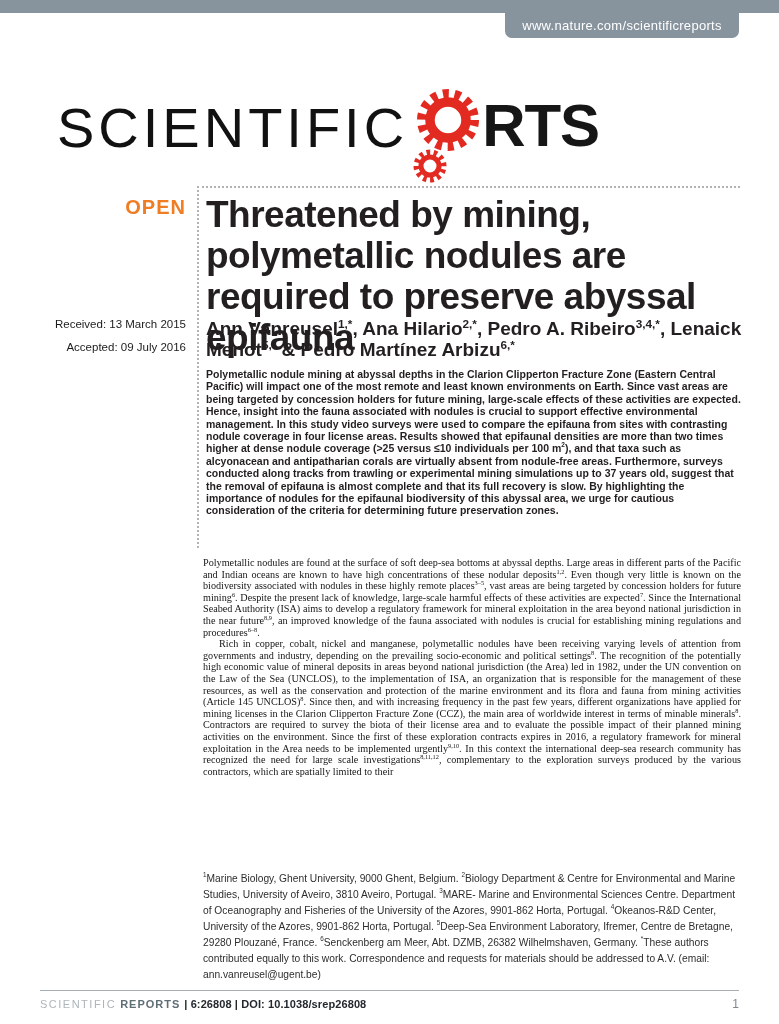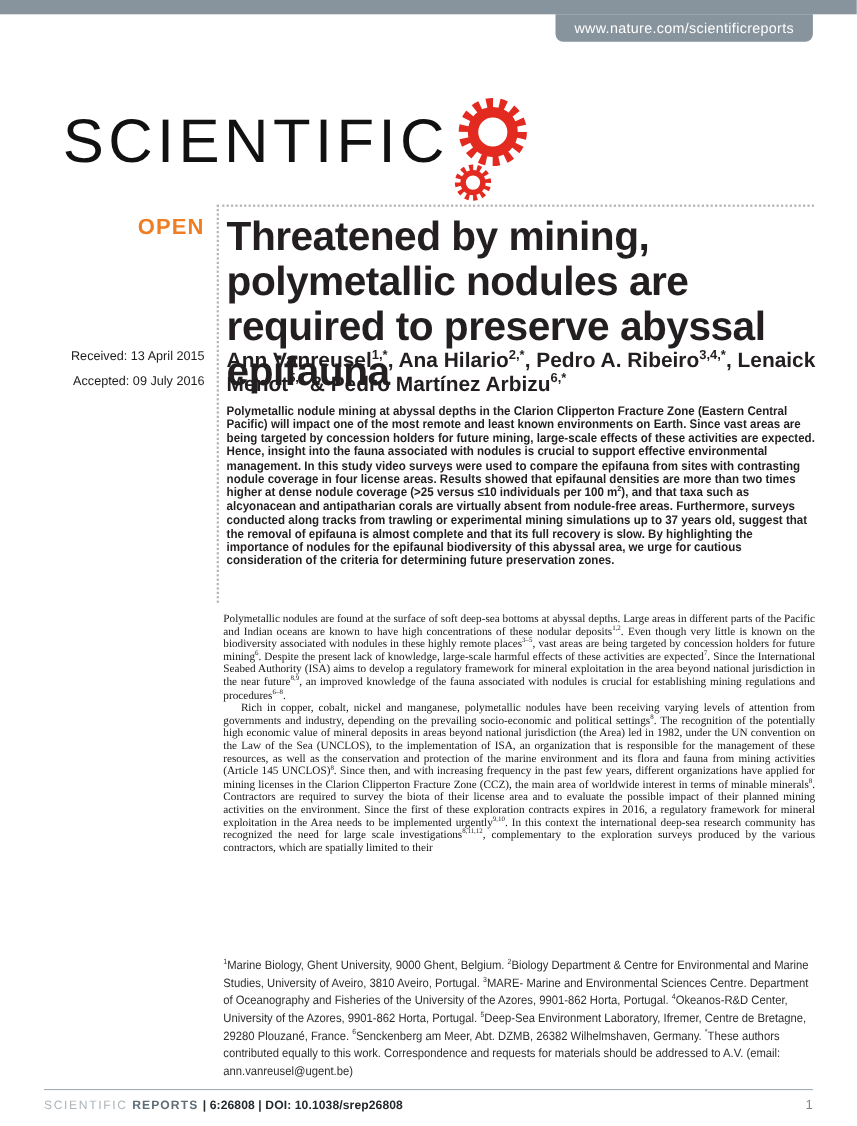--- a/index.html
+++ b/index.html
@@ -66,29 +66,30 @@
   <div class="logo">
     <span class="logo-thin">SCIENTIFIC</span>
     <svg class="gear-svg" width="70" height="98" viewBox="0 0 70 98">
       <g fill="none" stroke="var(--gear-red)">
         <circle cx="38" cy="34" r="25.5" stroke-width="11" stroke-dasharray="5.8 5.64"></circle>
         <circle cx="38" cy="34" r="18" stroke-width="9.5"></circle>
         <circle cx="20" cy="80" r="13" stroke-width="7" stroke-dasharray="3.4 3.4" transform="rotate(14 20 80)"></circle>
         <circle cx="20" cy="80" r="9" stroke-width="5"></circle>
       </g>
     </svg>
+    <span class="logo-bold">RTS</span>
   </div>
 
   <div class="rule-h"></div>
   <div class="rule-v"></div>
 
   <div class="open-label">OPEN</div>
 
   <div class="dates">
-    <div>Received: 13 April 2015</div>
+    <div>Received: 13 March 2015</div>
     <div>Accepted: 09 July 2016</div>
   </div>
 
   <h1 class="title" style="margin:0;">Threatened by mining, polymetallic nodules are required to preserve abyssal epifauna</h1>
 
   <div class="authors">Ann Vanreusel<sup>1,*</sup>, Ana Hilario<sup>2,*</sup>, Pedro A. Ribeiro<sup>3,4,*</sup>, Lenaick Menot<sup>5,*</sup> &amp; Pedro Martínez Arbizu<sup>6,*</sup></div>
 
   <div class="abstract">Polymetallic nodule mining at abyssal depths in the Clarion Clipperton Fracture Zone (Eastern Central Pacific) will impact one of the most remote and least known environments on Earth. Since vast areas are being targeted by concession holders for future mining, large-scale effects of these activities are expected. Hence, insight into the fauna associated with nodules is crucial to support effective environmental management. In this study video surveys were used to compare the epifauna from sites with contrasting nodule coverage in four license areas. Results showed that epifaunal densities are more than two times higher at dense nodule coverage (&gt;25 versus ≤10 individuals per 100 m<sup>2</sup>), and that taxa such as alcyonacean and antipatharian corals are virtually absent from nodule-free areas. Furthermore, surveys conducted along tracks from trawling or experimental mining simulations up to 37 years old, suggest that the removal of epifauna is almost complete and that its full recovery is slow. By highlighting the importance of nodules for the epifaunal biodiversity of this abyssal area, we urge for cautious consideration of the criteria for determining future preservation zones.</div>
 
   <div class="bodytext">

